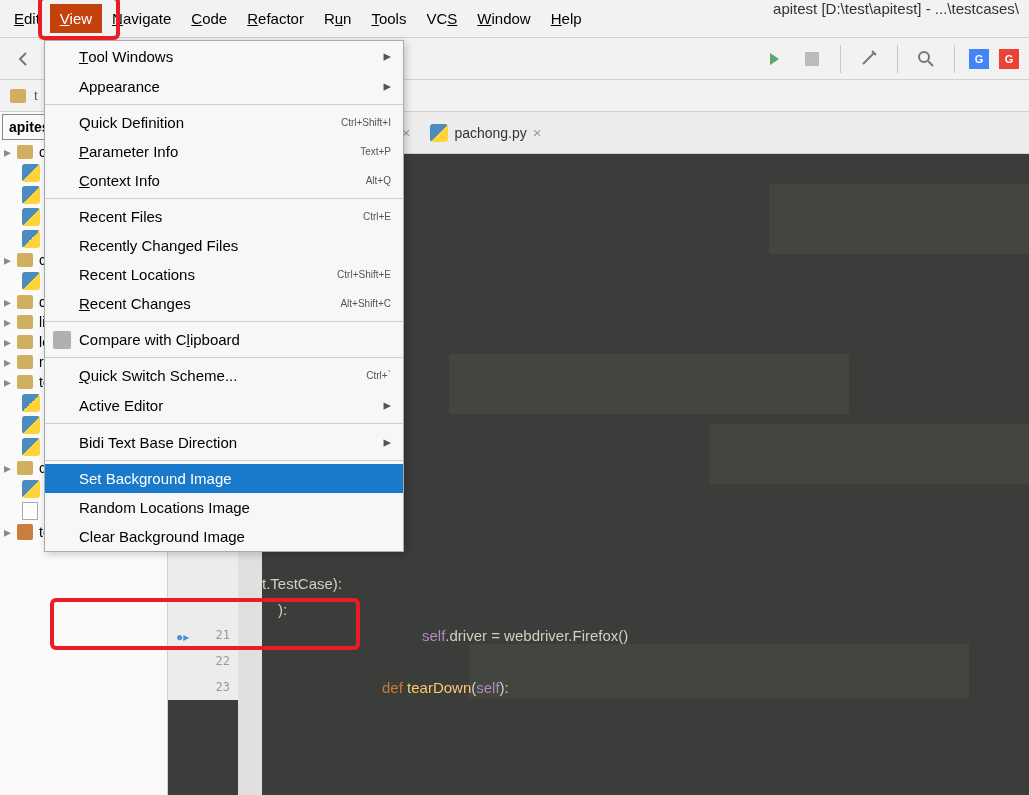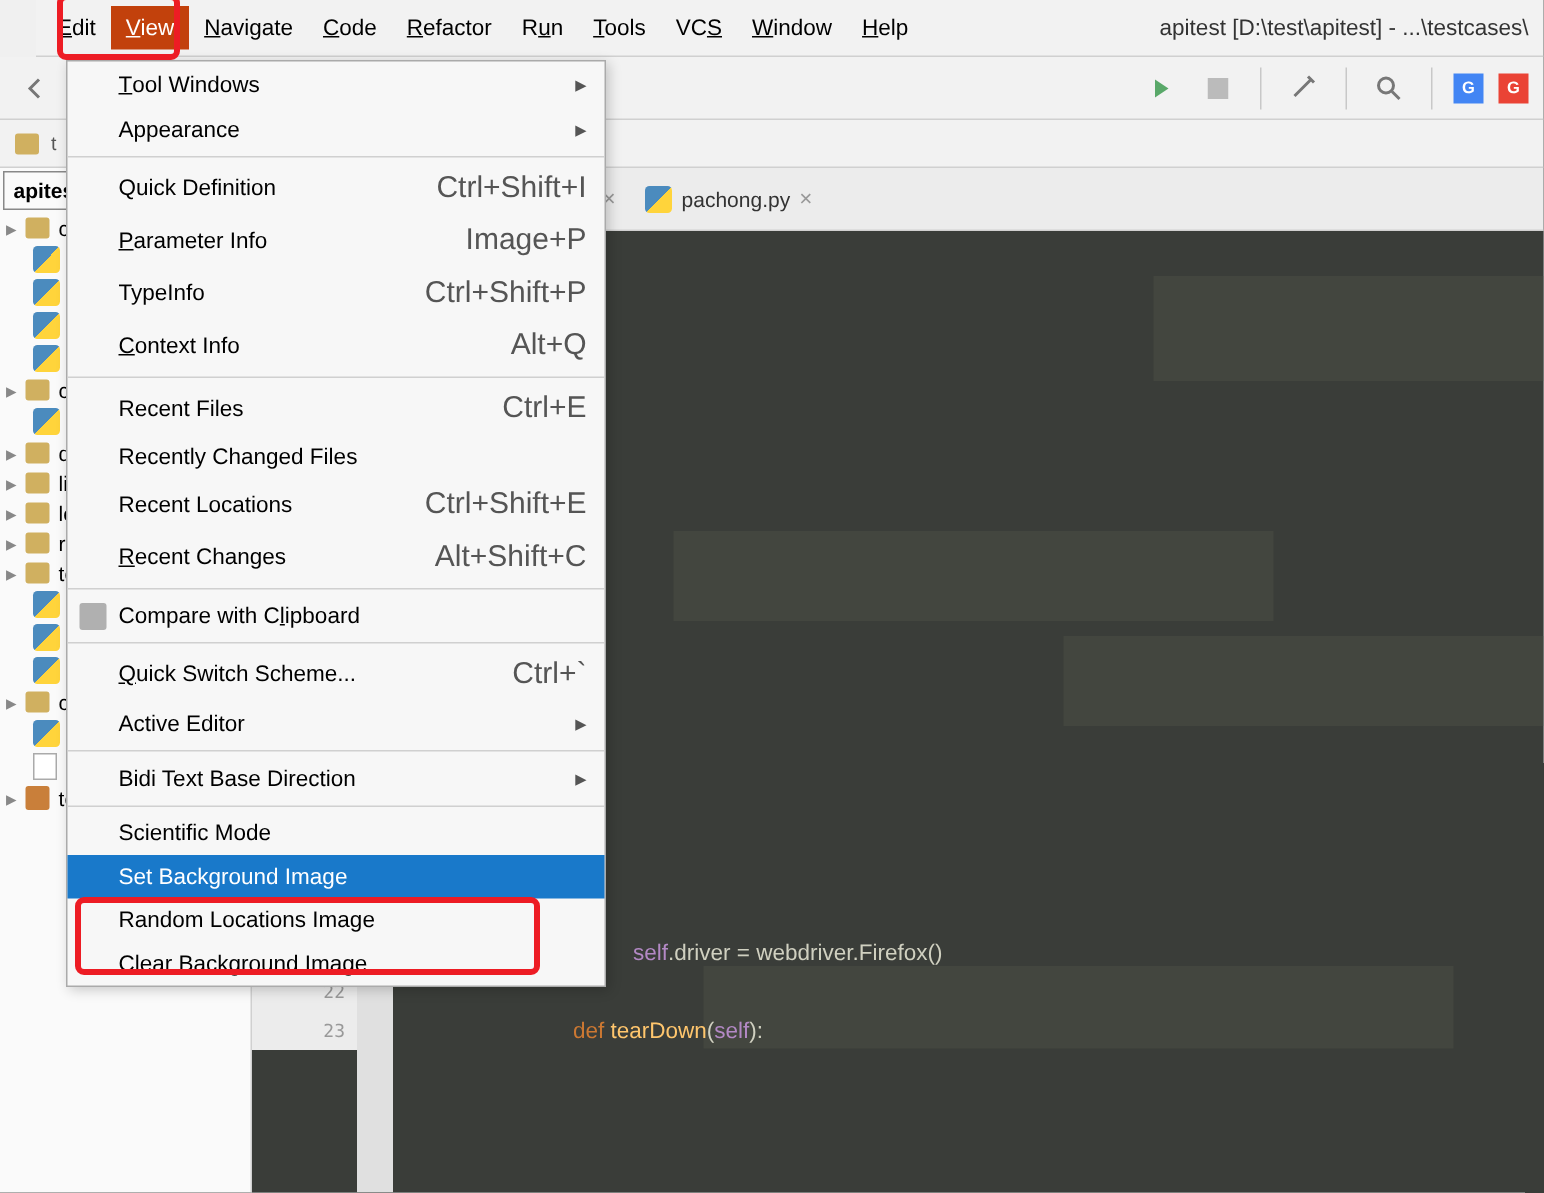--- a/index.html
+++ b/index.html
@@ -1,19 +1,19 @@
 <!DOCTYPE html>
 <html><head>
 <meta charset="utf-8">
 <style>
 * { margin: 0; padding: 0; box-sizing: border-box; font-family: "Segoe UI", Arial, sans-serif; }
 body { width: 1029px; height: 795px; overflow: hidden; background: #f0f0f0; position: relative; font-size: 14px; }
 
 
-.menubar { height: 38px; background: #f2f2f2; display: flex; align-items: center; padding: 0 4px; border-bottom: 1px solid #d0d0d0; margin-left: 24px; }
+.menubar { height: 38px; background: #f2f2f2; display: flex; padding: 0 4px; border-bottom: 1px solid #d0d0d0; }
 .menu-item { padding: 6px 10px; cursor: pointer; font-size: 15px; }
 .menu-item.active { background: #c2410c; color: #fff; }
 .menu-item .ul { text-decoration: underline; }
 .red-box { position: absolute; border: 4px solid #ed1c24; border-radius: 6px; pointer-events: none; z-index: 200; }
 .titlebar-text { margin-left: auto; padding-right: 6px; font-size: 15px; color: #333; }
 
 
 .toolbar { height: 42px; background: #f2f2f2; display: flex; align-items: center; padding: 0 10px; gap: 10px; border-bottom: 1px solid #d0d0d0; }
 .tb-btn { width: 28px; height: 28px; display: flex; align-items: center; justify-content: center; color: #666; }
 .tb-sep { width: 1px; height: 28px; background: #c8c8c8; margin: 0 4px; }
@@ -48,21 +48,21 @@
 .c-purple { color: #b389c5; }
 .c-yellow { color: #ffc66d; }
 .c-white { color: #d0d0c0; }
 .wavy { text-decoration: underline wavy #ff6b68; }
 
 
 .dropdown { position: absolute; left: 44px; top: 40px; width: 360px; background: #f7f7f7; border: 1px solid #aaa; box-shadow: 2px 2px 8px rgba(0,0,0,0.2); z-index: 100; }
 .dd-item { display: flex; align-items: center; padding: 6px 12px 6px 34px; font-size: 15px; position: relative; }
 .dd-item .ul { text-decoration: underline; }
 .dd-item.highlight { background: #1979ca; color: #fff; }
-.dd-item .shortcut { margin-left: auto; font-size: 20px; color: #555; }
+.dd-item .shortcut { margin-left: auto; font-size: 10px; color: #555; }
 .dd-item .arrow { margin-left: auto; color: #555; }
 .dd-sep { height: 1px; background: #d0d0d0; margin: 3px 0; }
 .dd-icon { position: absolute; left: 8px; width: 18px; height: 18px; }
 .compare-icon { background: #4a90d9; }
 .clip-icon { background: #b0b0b0; border-radius: 2px; }
 
 
 .bg-shape { position: absolute; background: #43463f; }
 </style>
 </head>
@@ -307,36 +307,34 @@
       <div class="code-line" style="padding-left:120px;"><span class="c-orange">def </span><span class="c-yellow">tearDown</span><span class="c-white">(</span><span class="c-purple">self</span><span class="c-white">):</span></div>
     </div>
   </div>
 </div>
 
 <div class="dropdown" id="dropdown">
     <div class="dd-item"><span class="ul">T</span>ool Windows<span class="arrow">▸</span></div>
     <div class="dd-item">Appearance<span class="arrow">▸</span></div>
     <div class="dd-sep"></div>
     <div class="dd-item">Quick Definition<span class="shortcut">Ctrl+Shift+I</span></div>
-    <div class="dd-item"><span class="ul">P</span>arameter Info<span class="shortcut">Image+P</span></div>
-    <div class="dd-item">Type<span class="ul"> </span>Info<span class="shortcut">Ctrl+Shift+P</span></div>
+    <div class="dd-item"><span class="ul">P</span>arameter Info<span class="shortcut">Text+P</span></div>
     <div class="dd-item"><span class="ul">C</span>ontext Info<span class="shortcut">Alt+Q</span></div>
     <div class="dd-sep"></div>
     <div class="dd-item">Recent Files<span class="shortcut">Ctrl+E</span></div>
     <div class="dd-item">Recently Changed Files</div>
     <div class="dd-item">Recent Locations<span class="shortcut">Ctrl+Shift+E</span></div>
     <div class="dd-item"><span class="ul">R</span>ecent Changes<span class="shortcut">Alt+Shift+C</span></div>
     <div class="dd-sep"></div>
     <div class="dd-item"><span class="dd-icon clip-icon"></span>Compare with C<span class="ul">l</span>ipboard</div>
     <div class="dd-sep"></div>
     <div class="dd-item"><span class="ul">Q</span>uick Switch Scheme...<span class="shortcut">Ctrl+`</span></div>
     <div class="dd-item">Active Editor<span class="arrow">▸</span></div>
     <div class="dd-sep"></div>
     <div class="dd-item">Bidi Text Base Direction<span class="arrow">▸</span></div>
     <div class="dd-sep"></div>
-    <div class="dd-item">Scientific Mode</div>
     <div class="dd-item highlight">Set Background Image</div>
     <div class="dd-item">Random Locations Image</div>
     <div class="dd-item">Clear Background Image</div>
   </div>
 
 <div class="red-box" style="left:38px; top:-4px; width:82px; height:44px;"></div>
 <div class="red-box" style="left:50px; top:598px; width:310px; height:52px;"></div>
 
 </body></html>

